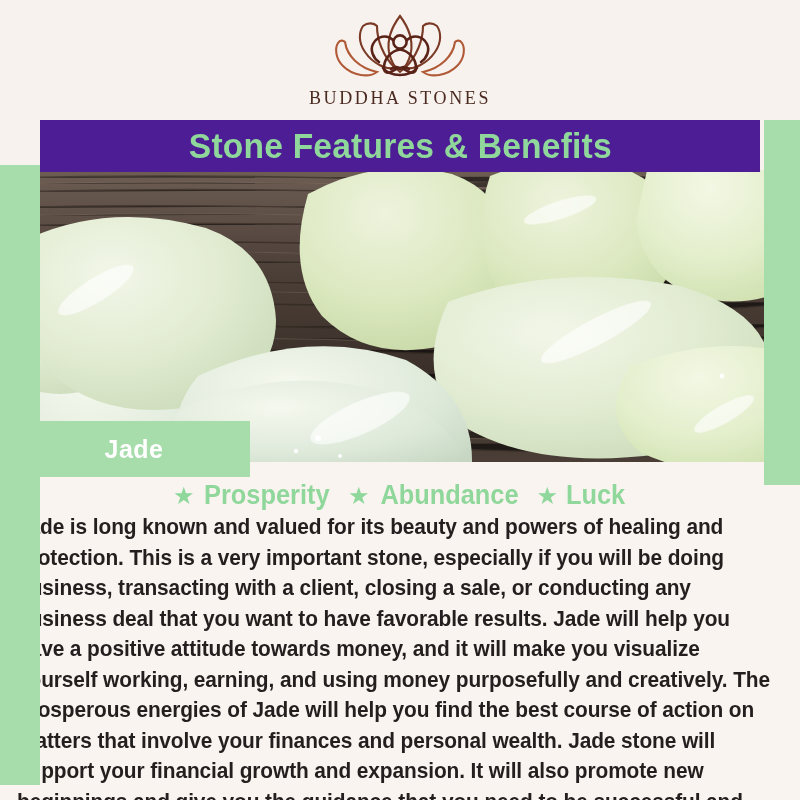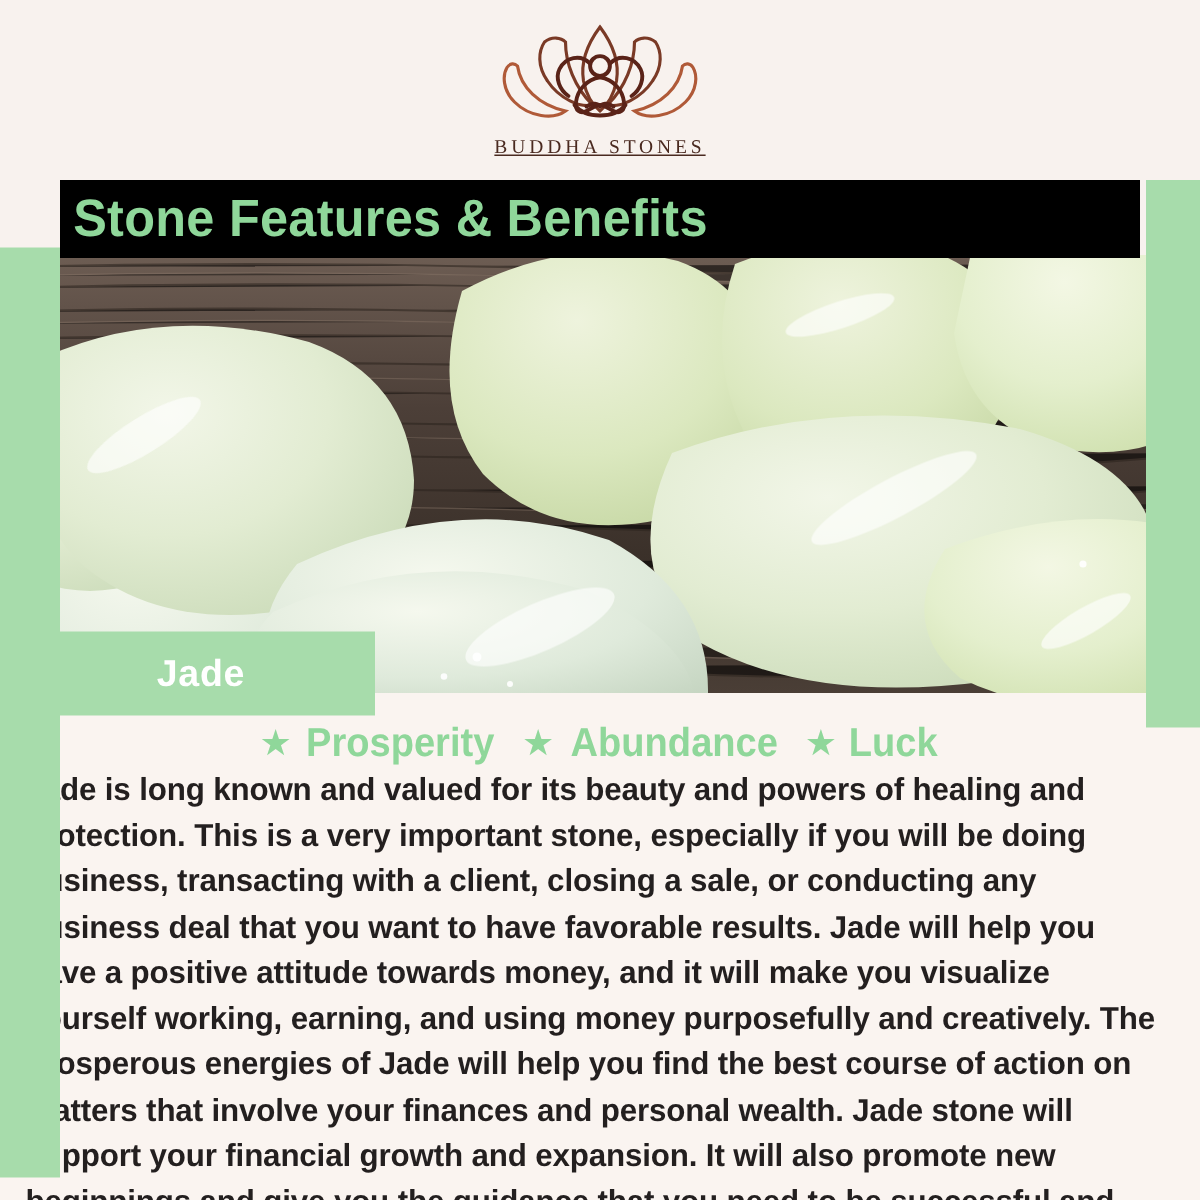--- a/index.html
+++ b/index.html
@@ -74,39 +74,38 @@
     justify-content: center;
   }
   .logo-mark {
     width: 150px;
     height: 72px;
     display: block;
   }
   .logo-word {
     margin-top: 4px;
     font-family: "Liberation Serif", serif;
-    font-size: 13px;
+    font-size: 18px;
     letter-spacing: 2.6px;
     color: #4a2a20;
     font-weight: 400;
-    text-decoration: underline;
   }
 
   
   .title-band {
     position: absolute;
     left: 40px;
     top: 120px;
     width: 720px;
     height: 52px;
-    background: #000000;
+    background: #4c1d95;
     z-index: 6;
     display: flex;
     align-items: center;
-    justify-content: flex-start;
+    justify-content: center;
   }
   .title-text {
     font-family: "Liberation Sans Narrow", "Liberation Sans", sans-serif;
     font-weight: 700;
     font-size: 35px;
     color: #8fd79a;
     letter-spacing: 0.2px;
     transform: scaleX(0.96);
   }
 

